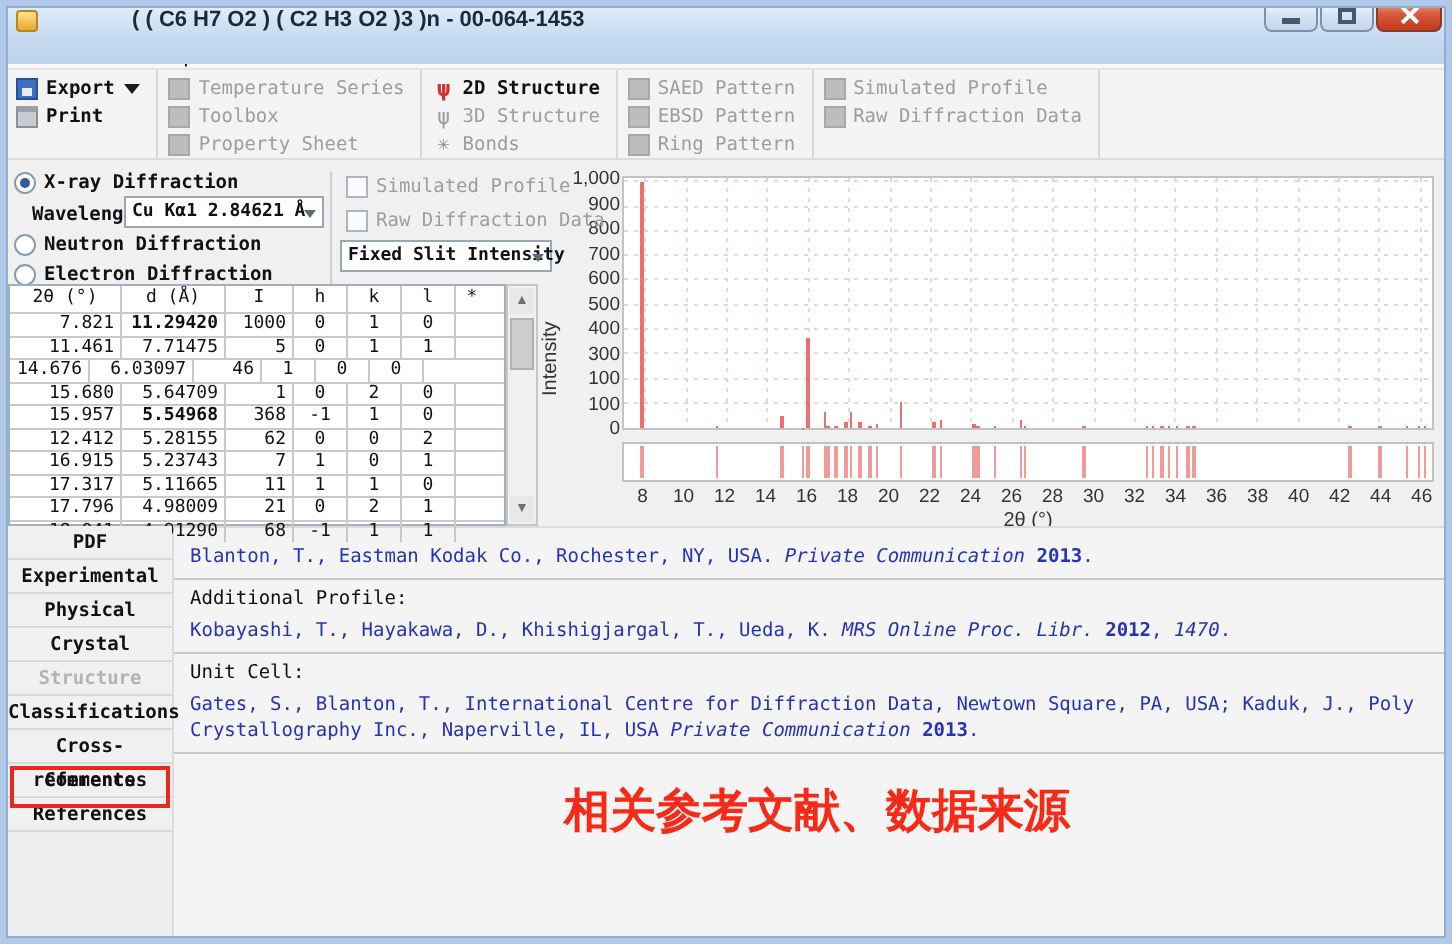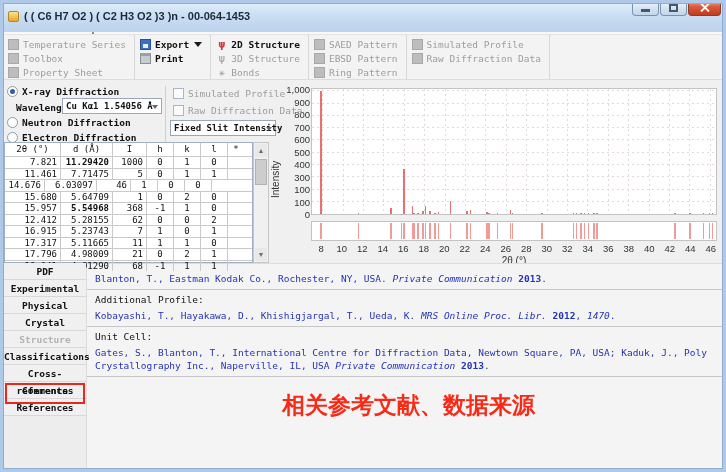--- a/index.html
+++ b/index.html
@@ -1,21 +1,21 @@
 <!DOCTYPE html>
 <html><head>
 <meta charset="utf-8">
 <style>
   html,body{margin:0;padding:0;background:#d8d8d8;}
   *{box-sizing:border-box;}
   .window{position:relative;width:726px;height:472px;background:#f0f0f0;font-family:"DejaVu Sans Mono",monospace;overflow:hidden;}
   .frame-border{position:absolute;inset:0;border:3px solid #b1c9e8;box-shadow:inset 0 0 0 1px #8fadd0;pointer-events:none;z-index:60;}
 
   
-  .titlebar{position:absolute;left:0;top:0;right:0;height:21px;background:linear-gradient(#e3f1fb,#c8dcf2 55%,#bcd3ec);display:flex;align-items:center;padding:16px 6px;z-index:40;}
+  .titlebar{position:absolute;left:0;top:0;right:0;height:21px;background:linear-gradient(#e3f1fb,#c8dcf2 55%,#bcd3ec);display:flex;align-items:flex-end;padding:16px 6px;z-index:40;gap:42px;}
   .app-icon{width:11px;height:11px;background:linear-gradient(#ffe28a,#e8a62d);border:1px solid #b9861f;border-radius:2px;margin:0 5px 0 2px;flex:none;}
   .title-text{font-family:"Liberation Sans",sans-serif;font-size:11px;font-weight:700;color:#1c2a38;white-space:nowrap;}
   .winbtns{position:absolute;right:5px;top:0;display:flex;}
   .wbtn{width:27px;height:16px;border:1px solid #7a93ad;border-top:none;border-radius:0 0 4px 4px;background:linear-gradient(#fbfdfe,#d6e4f3 50%,#c3d6ea);margin-left:1px;display:flex;align-items:center;justify-content:center;position:relative;}
   .wbtn.close{width:33px;background:linear-gradient(#f0b0a0,#d95b3c 45%,#c23a1d);border-color:#8c3b28;}
   .glyph-min{width:9px;height:3px;background:#43596e;margin-top:6px;}
   .glyph-max{width:9px;height:8px;border:2px solid #43596e;background:transparent;}
   .glyph-close{position:relative;width:11px;height:11px;}
   .glyph-close:before,.glyph-close:after{content:"";position:absolute;left:5px;top:0;width:2px;height:11px;background:#fff;}
   .glyph-close:before{transform:rotate(45deg);}
@@ -121,45 +121,45 @@
   </div>
 
   <div class="menubar" id="menubar">
       <span class="menu-item">File</span>
       <span class="menu-item">Plots</span>
       <span class="menu-item">Help</span>
     </div>
 
   <div class="toolbar" id="toolbar">
       <div class="tgroup">
-        <div class="titem disabled">
-          <span class="ticon gray"></span>
-          <span class="tlabel">Temperature Series</span>
-        </div>
-        <div class="titem disabled">
-          <span class="ticon gray"></span>
-          <span class="tlabel">Toolbox</span>
-        </div>
-        <div class="titem disabled">
-          <span class="ticon gray"></span>
-          <span class="tlabel">Property Sheet</span>
-        </div>
-      </div>
-      <div class="tgroup">
         <div class="titem">
           <span class="ticon save"></span>
           <span class="tlabel">Export</span>
           <span class="caret-down"></span>
         </div>
         <div class="titem">
           <span class="ticon print"></span>
           <span class="tlabel">Print</span>
         </div>
       </div>
       <div class="tgroup">
+        <div class="titem disabled">
+          <span class="ticon gray"></span>
+          <span class="tlabel">Temperature Series</span>
+        </div>
+        <div class="titem disabled">
+          <span class="ticon gray"></span>
+          <span class="tlabel">Toolbox</span>
+        </div>
+        <div class="titem disabled">
+          <span class="ticon gray"></span>
+          <span class="tlabel">Property Sheet</span>
+        </div>
+      </div>
+      <div class="tgroup">
         <div class="titem">
           <span class="ticon red2d">ψ</span>
           <span class="tlabel">2D Structure</span>
         </div>
         <div class="titem disabled">
           <span class="ticon gray3d">ψ</span>
           <span class="tlabel">3D Structure</span>
         </div>
         <div class="titem disabled">
           <span class="ticon bonds">✳</span>
@@ -194,21 +194,21 @@
 
   <div class="filters">
     <div class="radio-row" style="left:4px;top:2px;">
       <span class="radio sel"></span>
       <span class="flabel">X-ray Diffraction</span>
     </div>
     <div class="radio-row" style="left:13px;top:18px;">
       <span class="flabel">Wavelength:</span>
     </div>
     <div class="dd" style="left:59px;top:14px;width:100px;">
-      <span class="dd-text">Cu Kα1 1.54056 Å</span>
+      <span class="dd-text">Cu Kα1 2.84621 Å</span>
       <span class="dd-arrow"></span>
     </div>
     <div class="radio-row" style="left:4px;top:33px;">
       <span class="radio"></span>
       <span class="flabel">Neutron Diffraction</span>
     </div>
     <div class="radio-row" style="left:4px;top:48px;">
       <span class="radio"></span>
       <span class="flabel">Electron Diffraction</span>
     </div>

